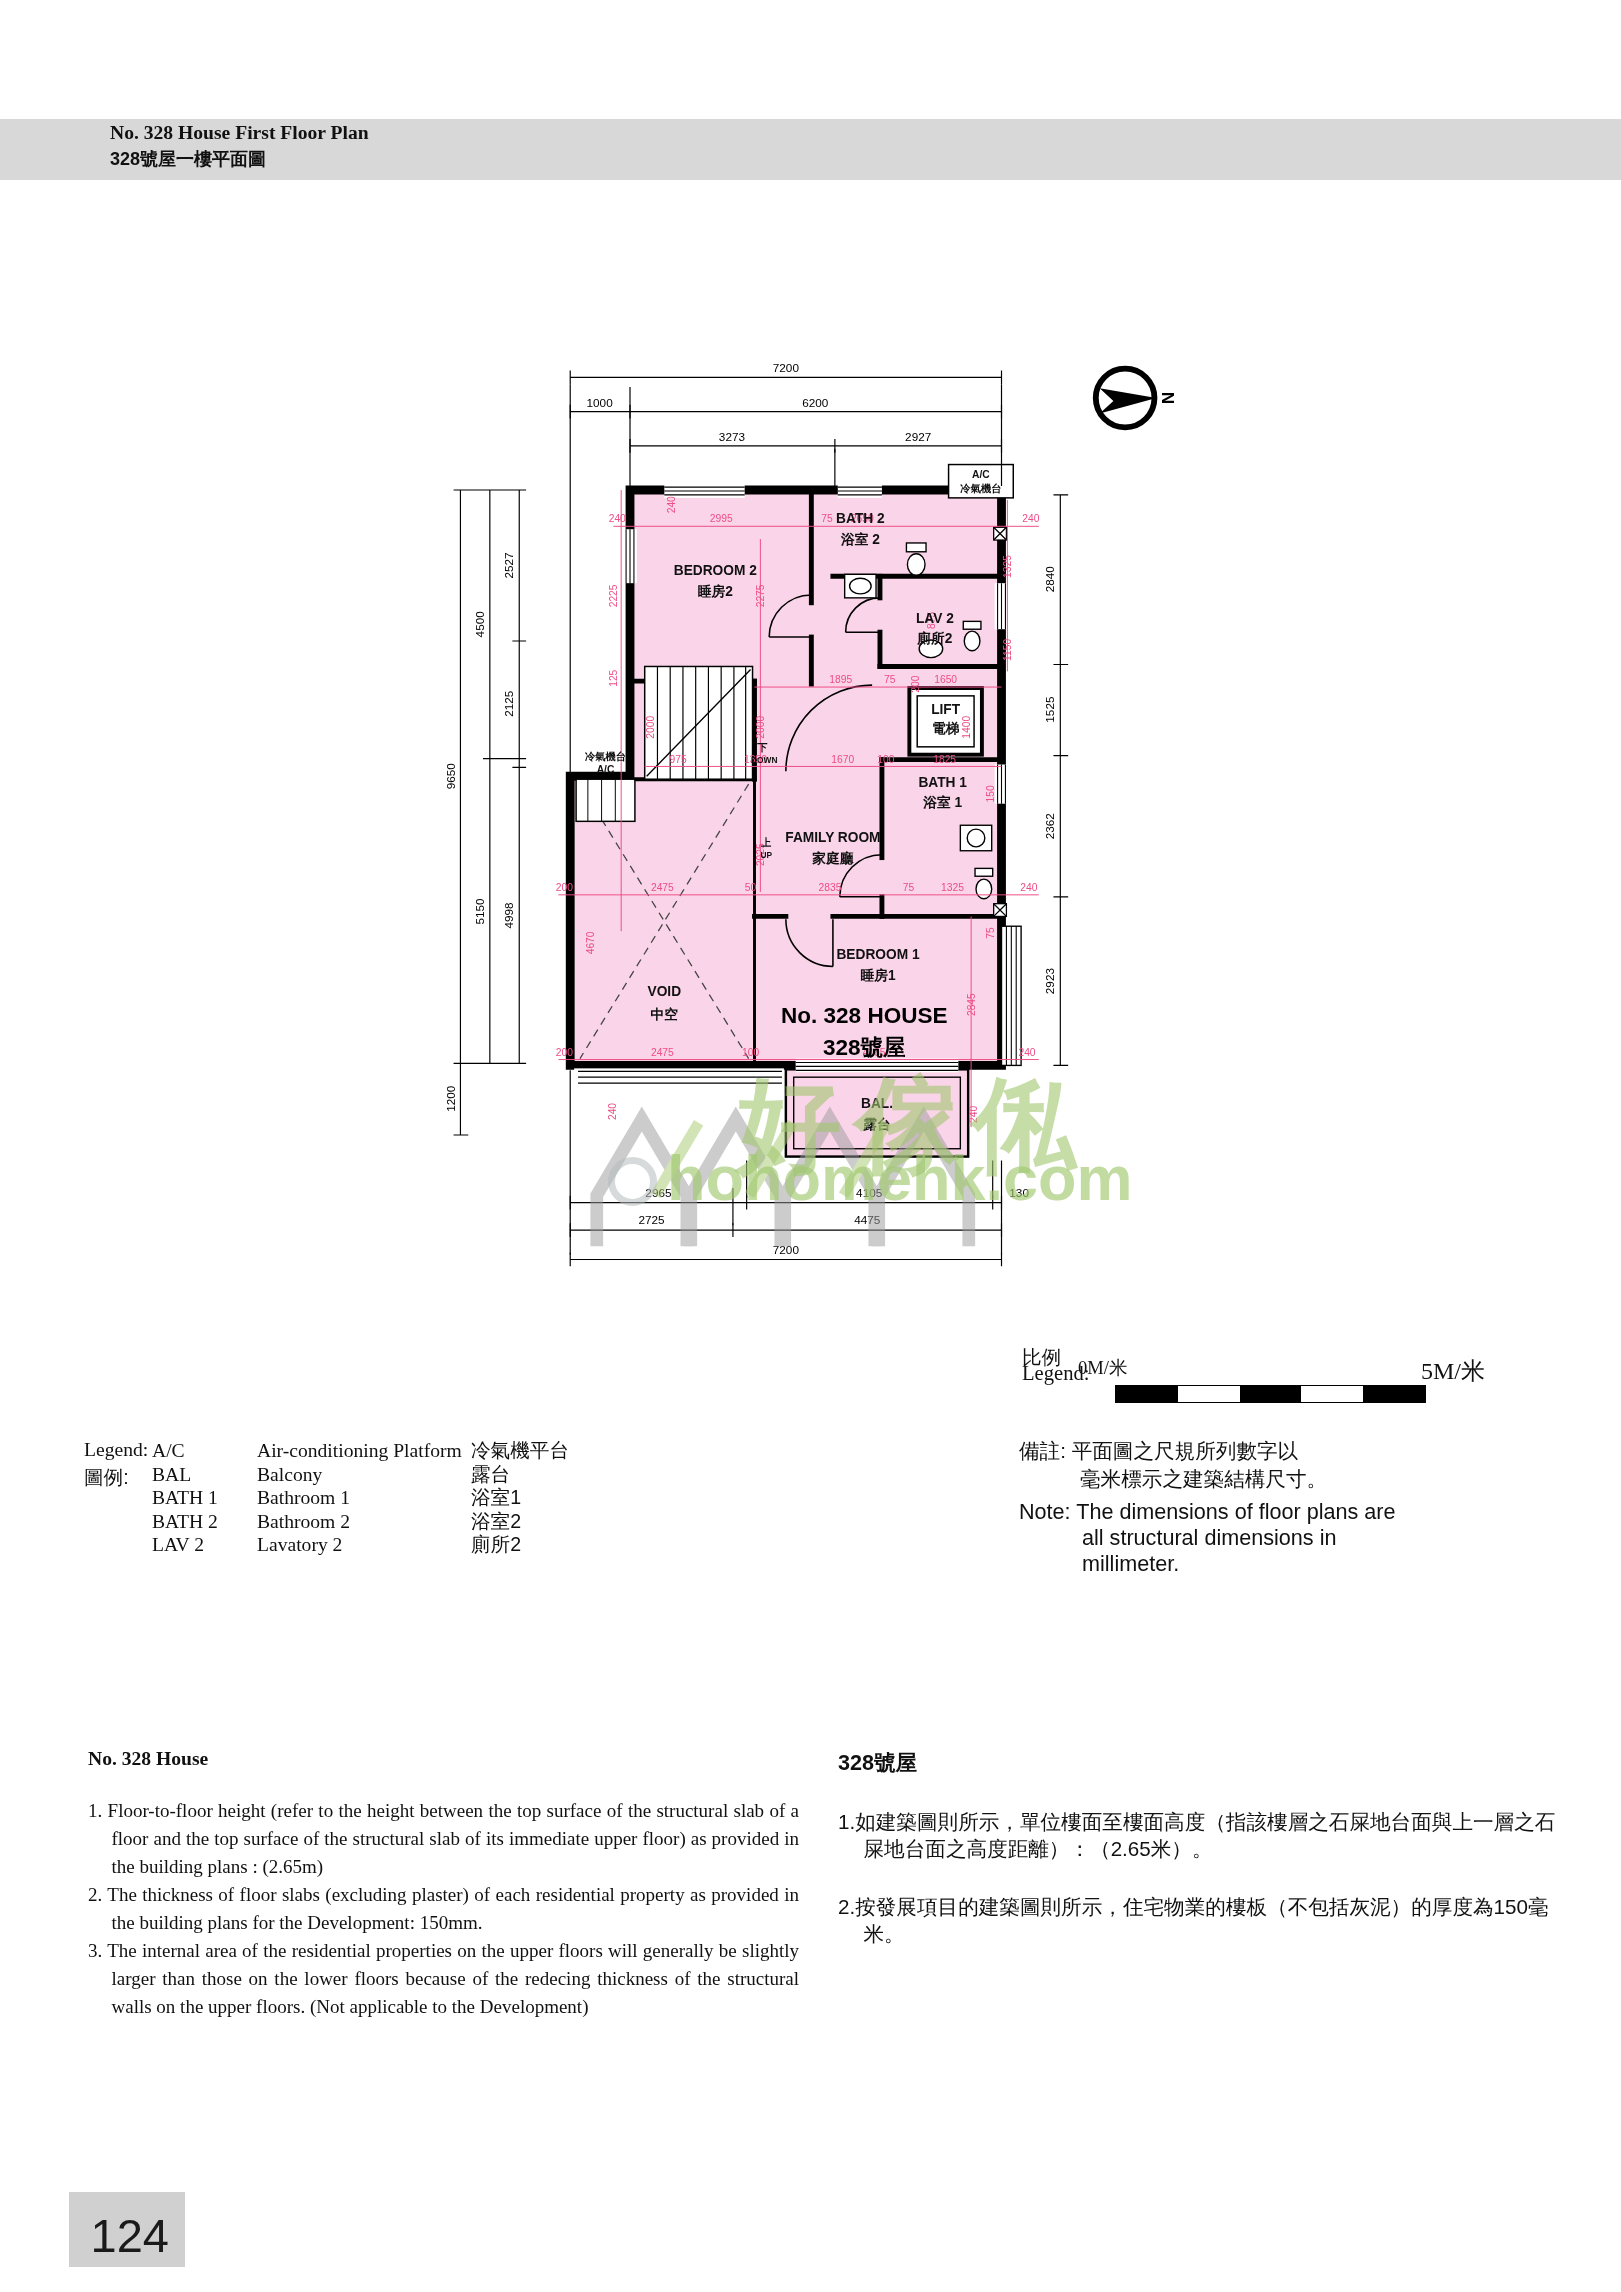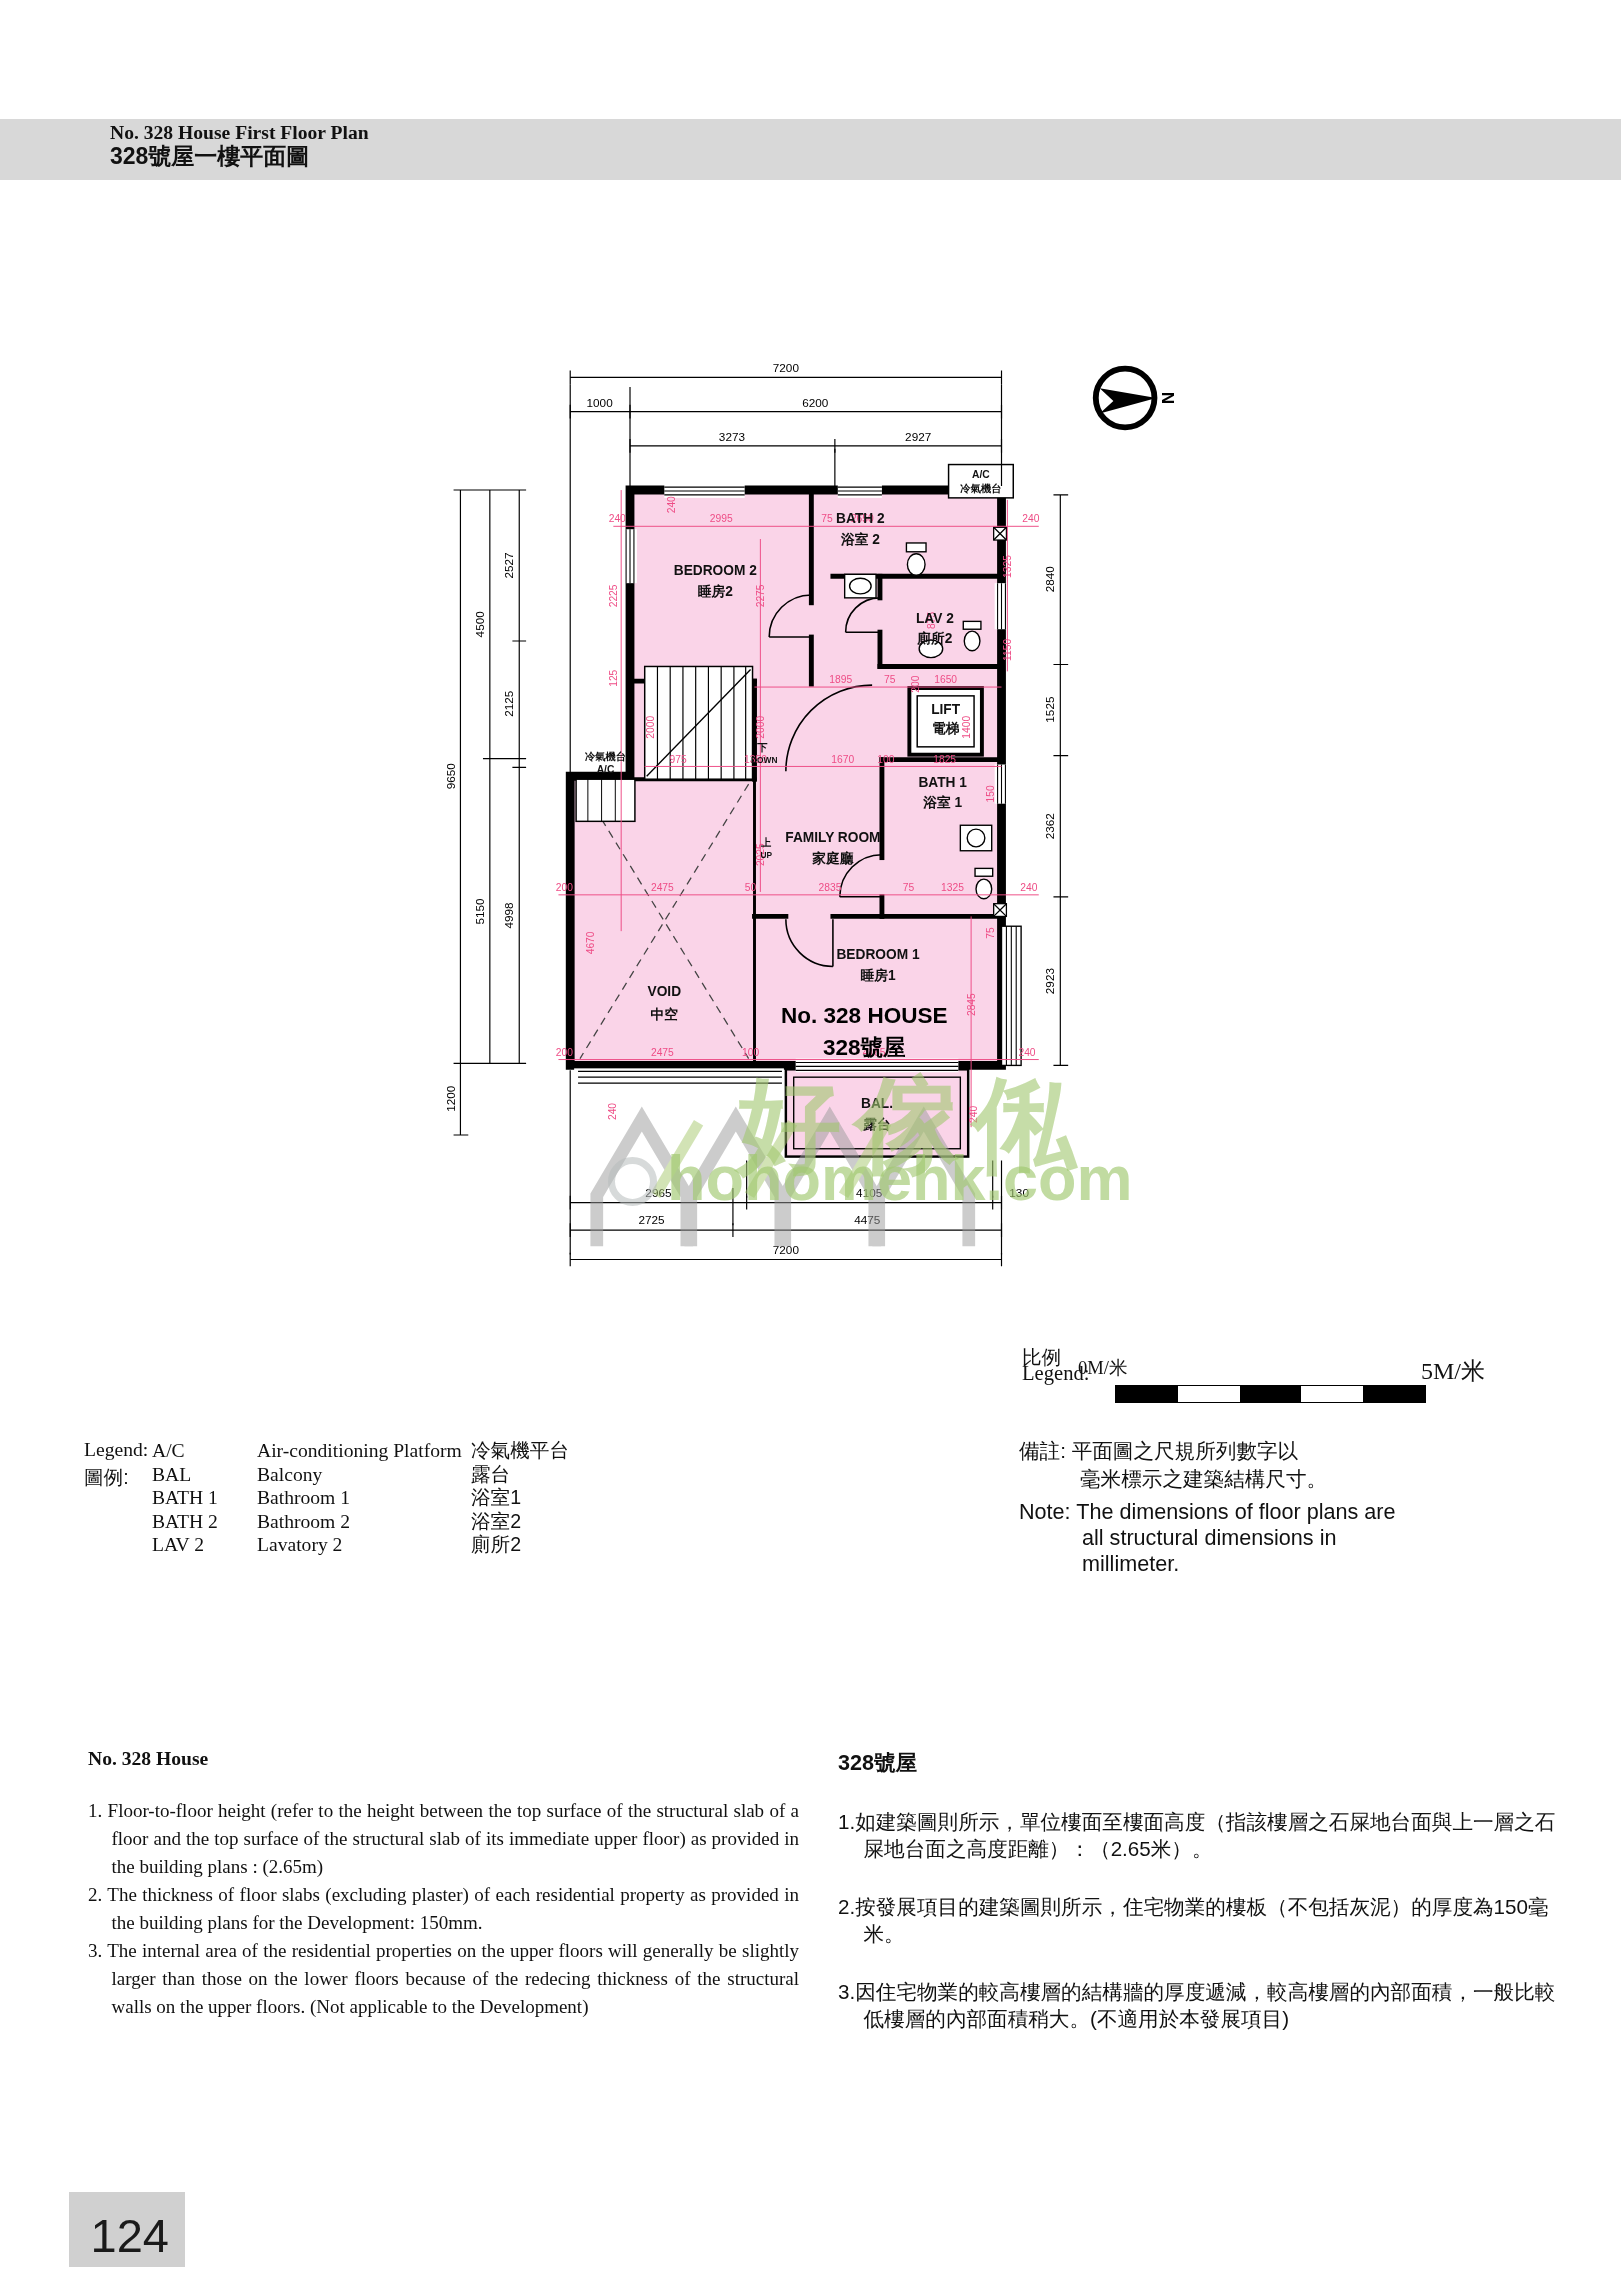--- a/index.html
+++ b/index.html
@@ -2,21 +2,21 @@
 <html><head>
 <meta charset="utf-8">
 <style>
   html,body{margin:0;padding:0;background:#fff;}
   #page{position:relative;width:1621px;height:2293px;background:#ffffff;overflow:hidden;
         font-family:"Liberation Sans",sans-serif;color:#111;}
   
   .hdr{position:absolute;left:0;top:119px;width:1621px;height:61px;background:#d8d8d8;}
   .hdr .t1{position:absolute;left:110px;top:2.9px;font-family:"Liberation Serif",serif;
            font-weight:bold;font-size:19.6px;}
-  .hdr .t2{position:absolute;left:110px;top:22px;font-weight:bold;font-size:23px;}
+  .hdr .t2{position:absolute;left:110px;top:28px;font-weight:bold;font-size:18px;}
   
   #plan{position:absolute;left:421px;top:343px;width:716px;height:941px;}
   #compass{position:absolute;left:1086px;top:353px;width:88px;height:88px;}
   svg text{font-family:"Liberation Sans",sans-serif;}
   .bd{font-size:12px;fill:#000;text-anchor:middle;}
   .pd{font-size:10.5px;fill:#ee4d86;text-anchor:middle;}
   .rm{font-size:14px;font-weight:bold;fill:#111;text-anchor:middle;}
   .sm{font-size:10.5px;font-weight:bold;fill:#111;text-anchor:middle;}
   .xs{font-size:8.5px;font-weight:bold;fill:#111;text-anchor:middle;}
   .big{font-size:23px;font-weight:bold;fill:#000;text-anchor:middle;}
@@ -381,21 +381,20 @@
     <h3>No. 328 House</h3>
     <div class="it">1. Floor-to-floor height (refer to the height between the top surface of the structural slab of a floor and the top surface of the structural slab of its immediate upper floor) as provided in the building plans : (2.65m)</div>
     <div class="it">2. The thickness of floor slabs (excluding plaster) of each residential  property as provided in the building plans for the Development: 150mm.</div>
     <div class="it">3. The internal area of the residential properties on the upper floors will generally be slightly larger than those on the lower floors because of the redecing thickness of the structural walls on the upper floors. (Not applicable to the Development)</div>
   </div>
 
   <div class="nzh">
     <h3>328號屋</h3>
     <div class="it">1.如建築圖則所示，單位樓面至樓面高度（指該樓層之石屎地台面與上一層之石屎地台面之高度距離）：（2.65米）。</div>
     <div class="it">2.按發展項目的建築圖則所示，住宅物業的樓板（不包括灰泥）的厚度為150毫米。</div>
-    <div class="it">3.因住宅物業的較高樓層的結構牆的厚度遞減，較高樓層的內部面積，一般比較低樓層的內部面積稍大。(不適用於本發展項目)</div>
   </div>
 
   <div class="pageno">
     <div>124</div>
   </div>
 
 </div>
 
 
 </body></html>

